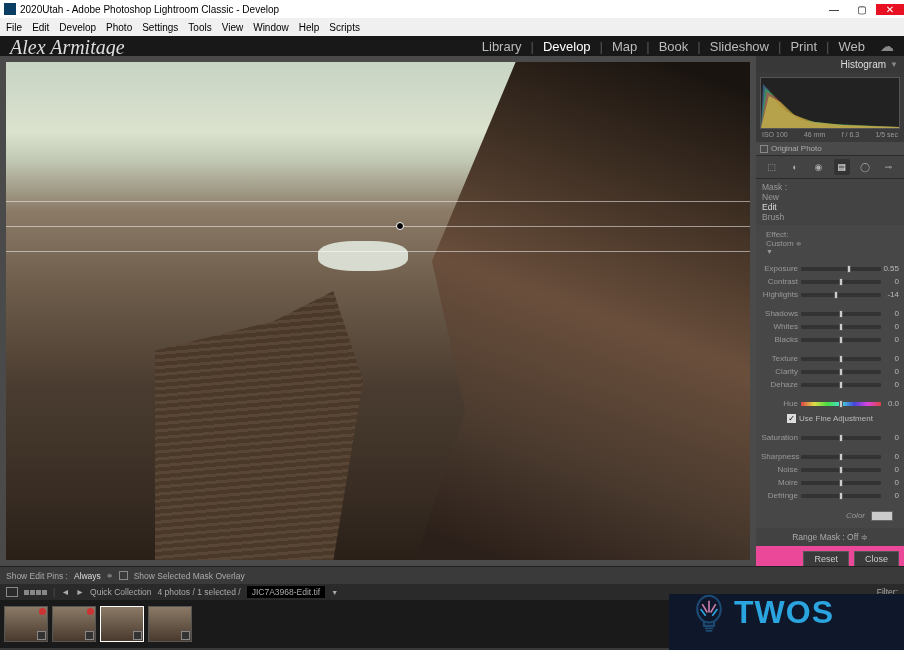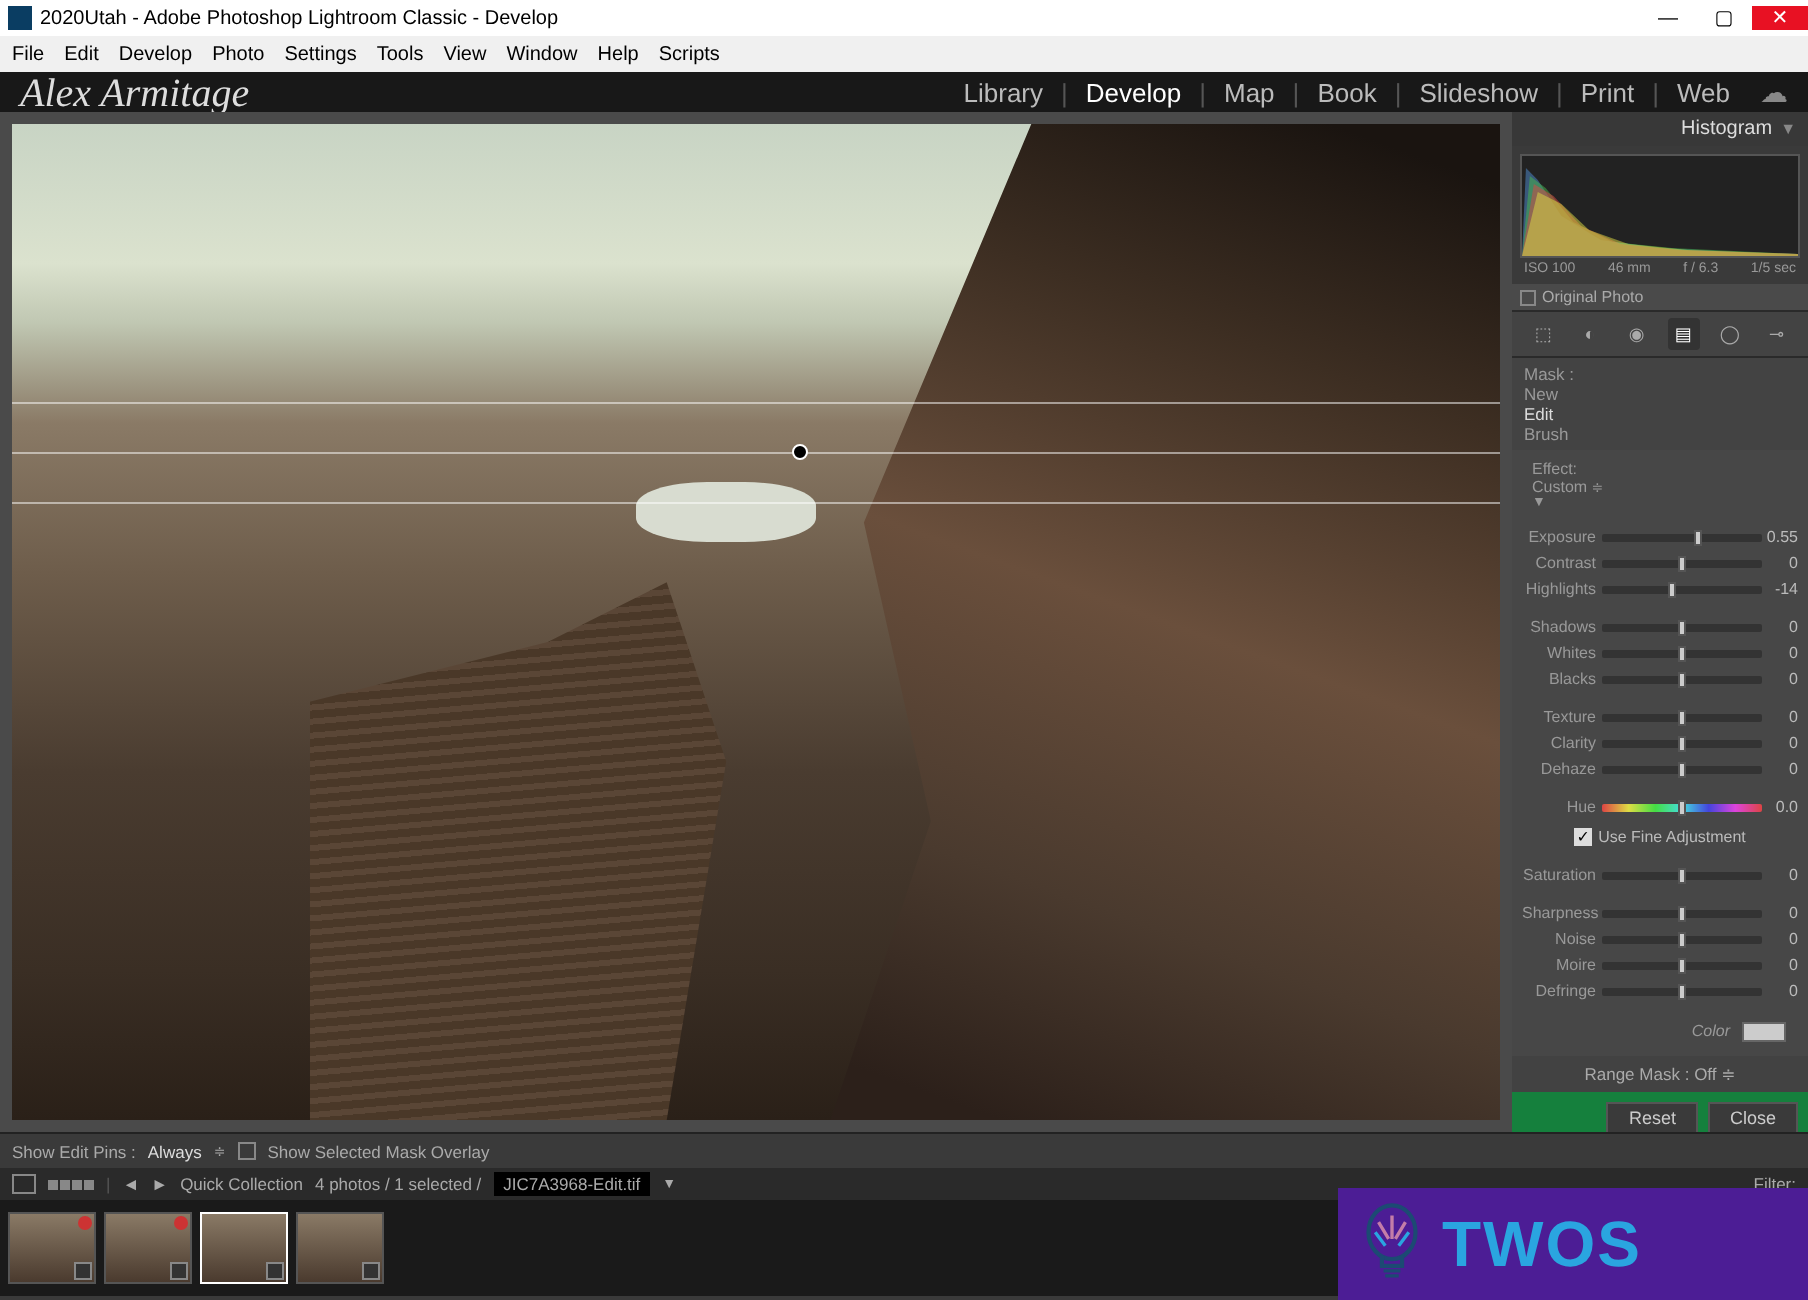--- a/index.html
+++ b/index.html
@@ -70,42 +70,42 @@
 .sl-gap { height: 4px; }
 .effect-row { display: flex; justify-content: center; padding: 2px 5px; font-size: 8px; color: #999; flex-direction: column; }
 .effect-row .tri { font-size: 7px; }
 .use-fine { text-align: center; font-size: 8px; color: #bbb; padding: 3px; display: flex; align-items: center; justify-content: center; gap: 3px; }
 .use-fine .chk { width: 9px; height: 9px; background: #ddd; display: flex; align-items: center; justify-content: center; font-size: 8px; color: #000; }
 .color-row { display: flex; align-items: flex-start; justify-content: flex-end; padding: 4px 6px; font-size: 8px; color: #999; gap: 6px; font-style: italic; }
 .color-swatch { width: 22px; height: 10px; background: #ccc; border: 1px solid #666; cursor: pointer; }
 
 
 .range-mask { text-align: center; padding: 4px; font-size: 8.5px; color: #aaa; background: #424242; }
-.panel-buttons { display: flex; justify-content: flex-end; gap: 5px; padding: 5px; background: #15803d; }
+.panel-buttons { display: flex; justify-content: flex-end; gap: 5px; padding: 5px; background: #ec4899; }
 .panel-buttons button { background: #3a3a3a; border: 1px solid #555; color: #ccc; font-size: 9px; padding: 2px 10px; cursor: pointer; }
 
 
 .img-toolbar { height: 18px; background: #3a3a3a; display: flex; align-items: center; font-size: 8.5px; color: #aaa; padding: 0 6px; gap: 6px; border-top: 1px solid #222; }
 .img-toolbar .chk { width: 9px; height: 9px; border: 1px solid #888; }
 
 
 .filmstrip-bar { height: 16px; background: #2a2a2a; display: flex; align-items: center; font-size: 8.5px; color: #aaa; padding: 0 6px; gap: 6px; }
 .filmstrip-bar .grid-ico { display: flex; gap: 1px; }
 .filmstrip-bar .grid-ico span { width: 5px; height: 5px; background: #888; }
 .filmstrip-bar .sep2 { color: #555; }
 .filmstrip-bar .filename { background: #000; padding: 1px 5px; }
 .filmstrip-bar .arrow { cursor: pointer; }
 .filmstrip { height: 48px; background: #1a1a1a; display: flex; align-items: center; padding: 4px; gap: 4px; }
 .thumb { width: 44px; height: 36px; background: linear-gradient(#8a7a66, #4a3a2e); border: 1px solid #555; position: relative; cursor: pointer; }
 .thumb.sel { border: 1px solid #fff; }
 .thumb .badge { position: absolute; bottom: 1px; right: 1px; width: 9px; height: 9px; background: #333; border: 1px solid #888; }
 .thumb .warn { position: absolute; top: 1px; right: 1px; width: 7px; height: 7px; background: #c33; border-radius: 50%; }
 
 
-.watermark { position: absolute; right: 0; bottom: 0; width: 235px; height: 56px; background: #4c1d95; display: flex; align-items: center; padding: 0 10px; gap: 8px; }
+.watermark { position: absolute; right: 0; bottom: 0; width: 235px; height: 56px; background: #0f172a; display: flex; padding: 0 23px; gap: 8px; }
 .watermark .bulb { width: 34px; height: 42px; position: relative; }
 .watermark .bulb svg { width: 100%; height: 100%; }
 .watermark .text { font-size: 32px; font-weight: 700; color: #2aa5e0; letter-spacing: 1px; }
 </style>
 </head>
 <body>
 
 <div class="titlebar">
   <span style="width:12px;height:12px;background:#0a3d62;margin-right:4px;"></span>
   <span>2020Utah - Adobe Photoshop Lightroom Classic - Develop</span>

